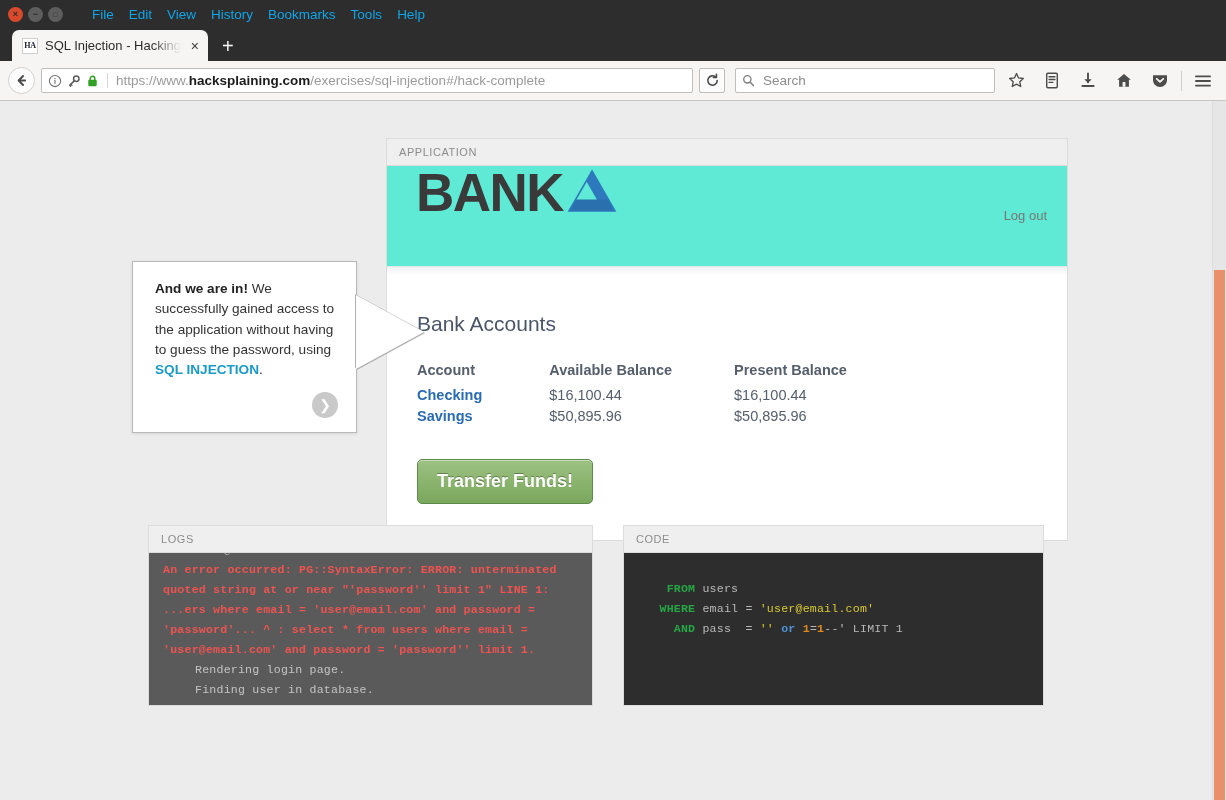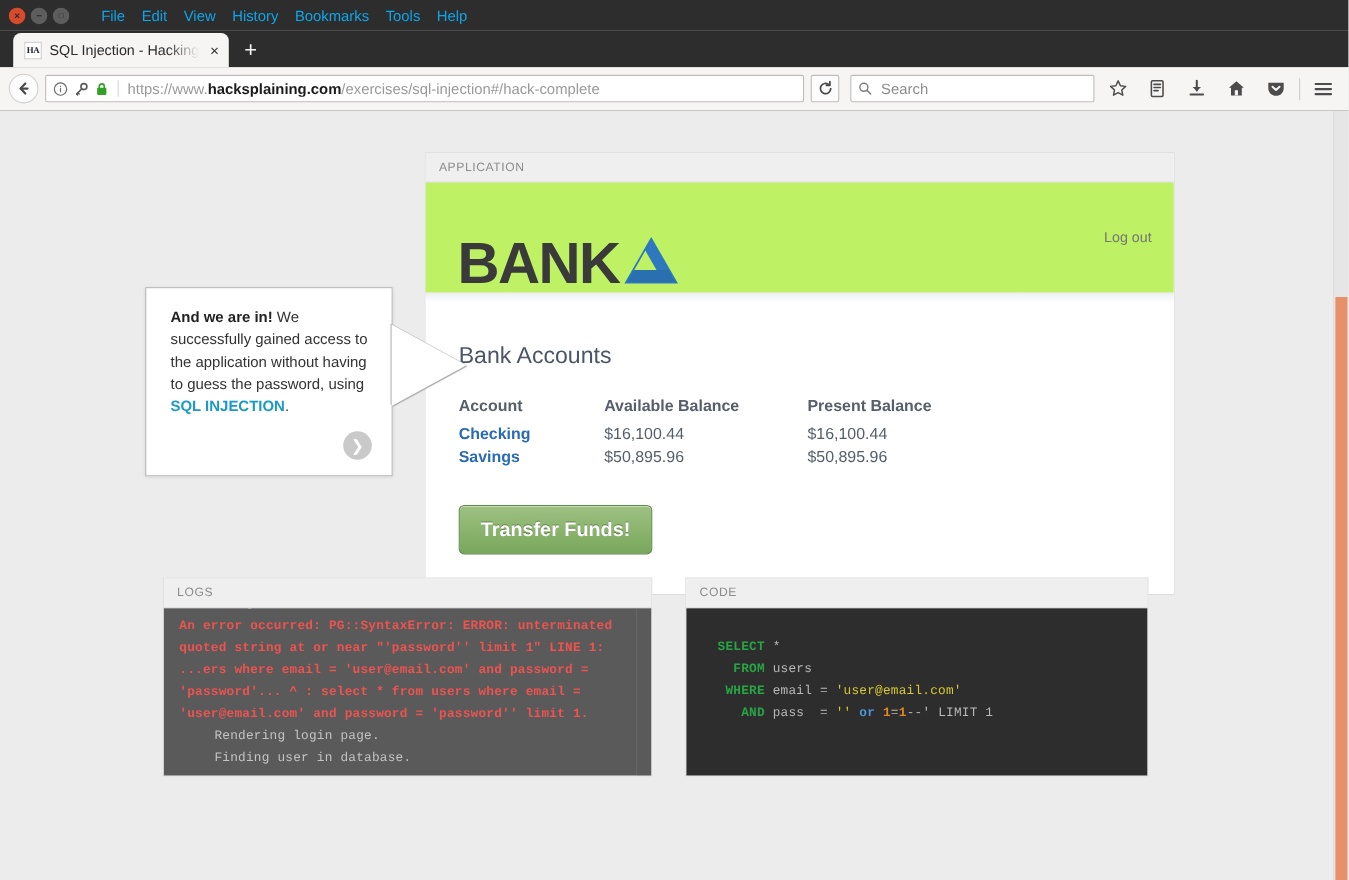--- a/index.html
+++ b/index.html
@@ -95,21 +95,21 @@
     font-size: 13.5px; color: #9a9a9a; white-space: nowrap;
     overflow: hidden; flex: 1 1 auto;
   }
   #url-text b { color: #1b1b1b; font-weight: bold; }
   #reload {
     width: 26px; height: 25px; border: 1px solid #bfbdbb;
     border-radius: 2px; background: #fcfcfc; flex: 0 0 auto;
     display: flex; align-items: center; justify-content: center; cursor: pointer;
   }
   #searchbar {
-    width: 222px; height: 25px; background: #fff;
+    width: 260px; height: 25px; background: #fff;
     border: 1px solid #bfbdbb; border-radius: 2px;
     display: flex; align-items: center; padding: 0 6px; gap: 6px;
     flex: 0 0 auto; margin-left: 4px;
   }
   #search-input {
     border: 0; outline: 0; font-size: 13.5px; color: #8d8d8d;
     font-family: "Liberation Sans", sans-serif; width: 100%; background: transparent;
   }
   #search-input::placeholder { color: #8d8d8d; opacity: 1; }
   .tb-btn {
@@ -140,22 +140,22 @@
     position: absolute; left: 386px; top: 37px;
     width: 682px; background: #fff;
     border: 1px solid #dcdcdc;
   }
   .panel-head {
     background: #efefef; border-bottom: 1px solid #dcdcdc;
     padding: 7px 12px; font-size: 11px; color: #8c8c8c;
     letter-spacing: 0.55px; font-weight: normal;
   }
   #app-navbar {
-    height: 100px; background: #bef264; position: relative;
-    display: flex; align-items: flex-end; padding: 0 20px;
+    height: 100px; background: #5eead4; position: relative;
+    display: flex; align-items: flex-start; padding: 0 20px;
   }
   #bank-logo {
     display: flex; align-items: center; gap: 0px;
     margin-left: 9px;
   }
   #bank-word {
     font-size: 53px; font-weight: bold; color: #3a3a3a;
     letter-spacing: -1.5px; line-height: 1;
     font-family: "Liberation Sans", sans-serif;
   }
@@ -453,21 +453,20 @@
       </div>
       <div id="logs-scroll-track">
         <div id="logs-scroll-thumb"></div>
       </div>
     </div>
   </div>
 
   <div id="code-panel">
     <div class="panel-head">CODE</div>
     <div id="code-body">
-      <div class="code-line"><span class="pl">  </span><span class="kw">SELECT</span><span class="pl"> *</span></div>
       <div class="code-line"><span class="pl">    </span><span class="kw">FROM</span><span class="pl"> users</span></div>
       <div class="code-line"><span class="pl">   </span><span class="kw">WHERE</span><span class="pl"> email = </span><span class="str">'user@email.com'</span></div>
       <div class="code-line"><span class="pl">     </span><span class="kw">AND</span><span class="pl"> pass  = </span><span class="str">''</span><span class="pl"> </span><span class="op">or</span><span class="pl"> </span><span class="num">1</span><span class="pl">=</span><span class="num">1</span><span class="pl">--' LIMIT 1</span></div>
     </div>
   </div>
 
   <div id="callout">
     <div id="callout-text">
       <b>And we are in!</b><span> We successfully gained access to the application without having to guess the password, using </span><span class="hl">SQL INJECTION</span><span>.</span>
     </div>

